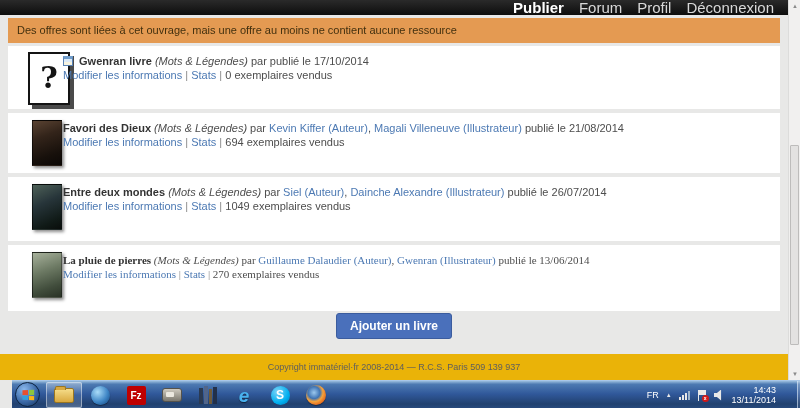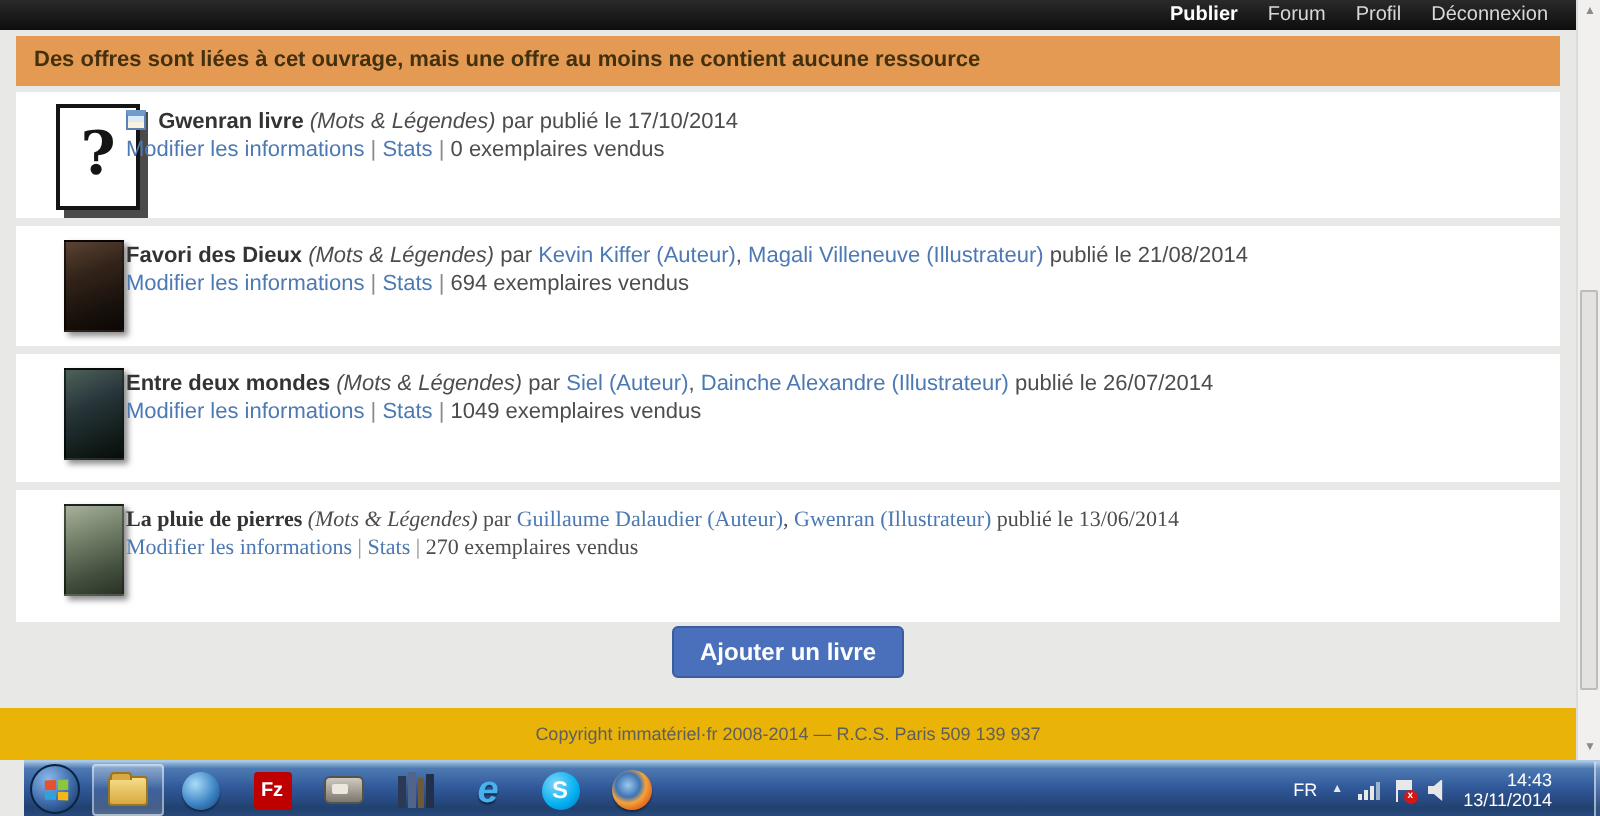--- a/index.html
+++ b/index.html
@@ -2,32 +2,32 @@
 <html><head>
 <meta charset="utf-8">
 <style>
   * { margin:0; padding:0; box-sizing:border-box; }
   html,body { width:800px; height:408px; }
   body { font-family:"Liberation Sans", sans-serif; }
   #screen { position:relative; width:800px; height:408px; background:#e8e8e7; overflow:hidden; }
 
   
   .topbar { position:absolute; left:0; top:0; width:788px; height:15px; background:linear-gradient(#2a2a2a,#0d0d0d); display:flex; justify-content:flex-end; align-items:center; gap:15px; padding-right:14px; }
-  .topbar .nav-item { font-size:10px; color:#d8d8d8; cursor:pointer; line-height:15px; }
+  .topbar .nav-item { font-size:15px; color:#d8d8d8; cursor:pointer; line-height:15px; }
   .topbar .nav-item.active { color:#ffffff; font-weight:bold; }
 
   
   .scrollbar { position:absolute; right:0; top:0; width:12px; height:380px; background:#f1f0ef; border-left:1px solid #dcdcdb; }
   .scroll-arrow { position:absolute; left:0; width:12px; height:12px; font-size:6px; color:#8a8a8a; text-align:center; line-height:12px; cursor:pointer; }
   .scroll-arrow.up { top:0; }
   .scroll-arrow.down { top:368px; }
   .scroll-thumb { position:absolute; left:1px; top:145px; width:9px; height:200px; background:#e3e2e1; border:1px solid #bdbcbb; border-radius:1px; cursor:pointer; }
 
   
-  .banner { position:absolute; left:8px; top:18px; width:772px; height:25px; background:#e49a52; color:#42300f; font-size:11px; font-weight:bold; line-height:25px; padding-left:9px; }
+  .banner { position:absolute; left:8px; top:18px; width:772px; height:25px; background:#e49a52; color:#42300f; font-size:11px; font-weight:normal; line-height:25px; padding-left:9px; }
 
   
   .card { position:absolute; left:8px; width:772px; background:#ffffff; }
   .card1 { top:46px;  height:63px; }
   .card2 { top:113px; height:60px; }
   .card3 { top:177px; height:64px; }
   .card4 { top:245px; height:66px;font-family:Liberation Serif, serif; }
 
   .cover { position:absolute; cursor:pointer; }
   .cover-q { left:20px; top:6px; width:42px; height:53px; background:#ffffff; border:2px solid #141414; box-shadow:4px 4px 0 #4a4a4a; color:#141414; font-family:"DejaVu Serif", serif; font-weight:bold; font-size:30px; text-align:center; line-height:48px; }

